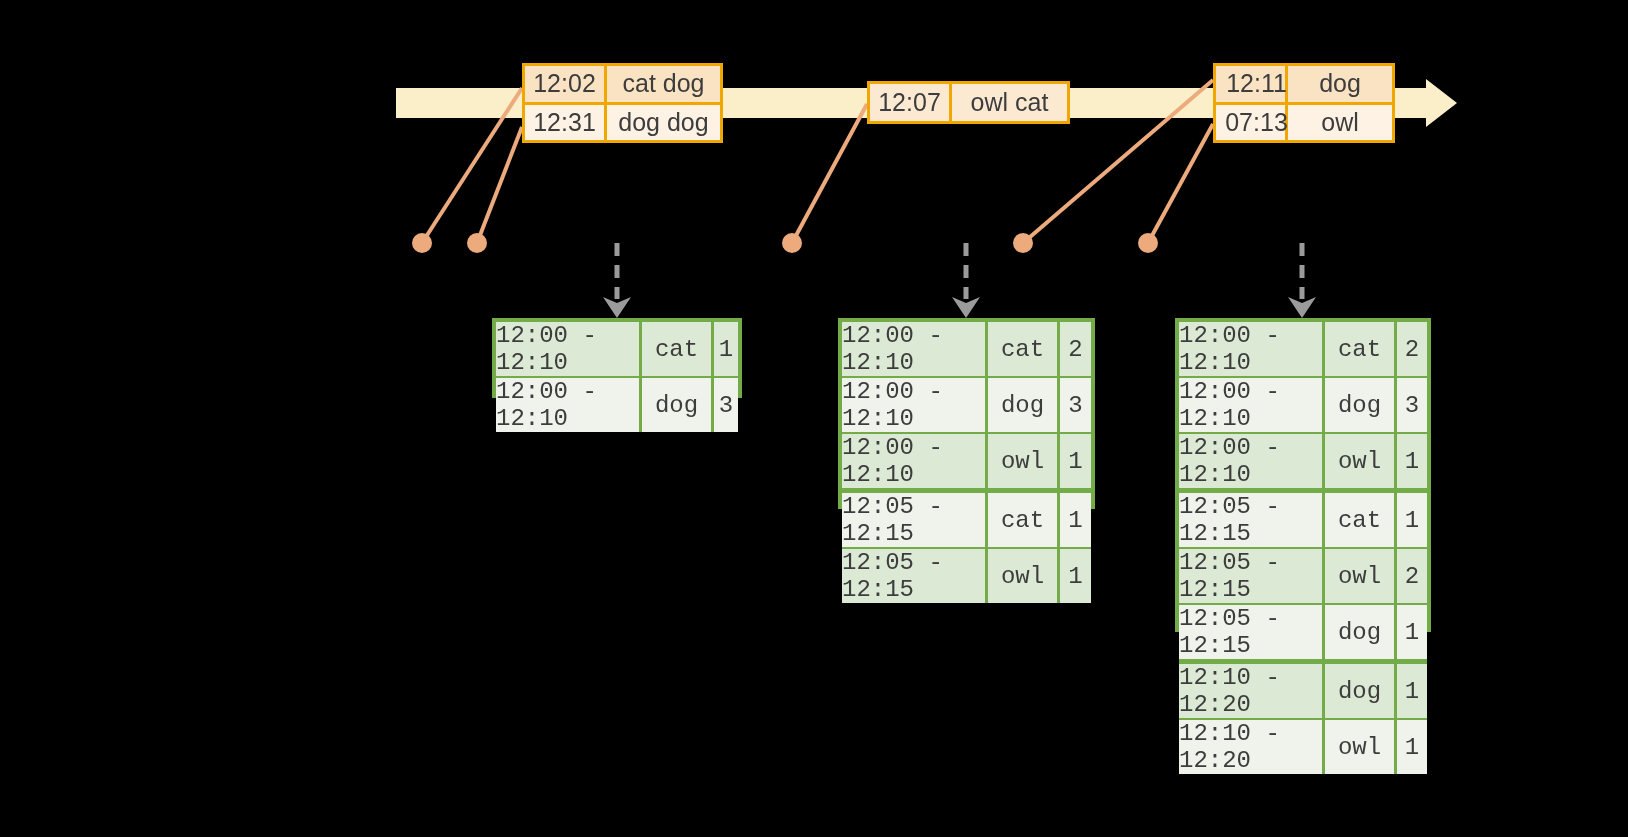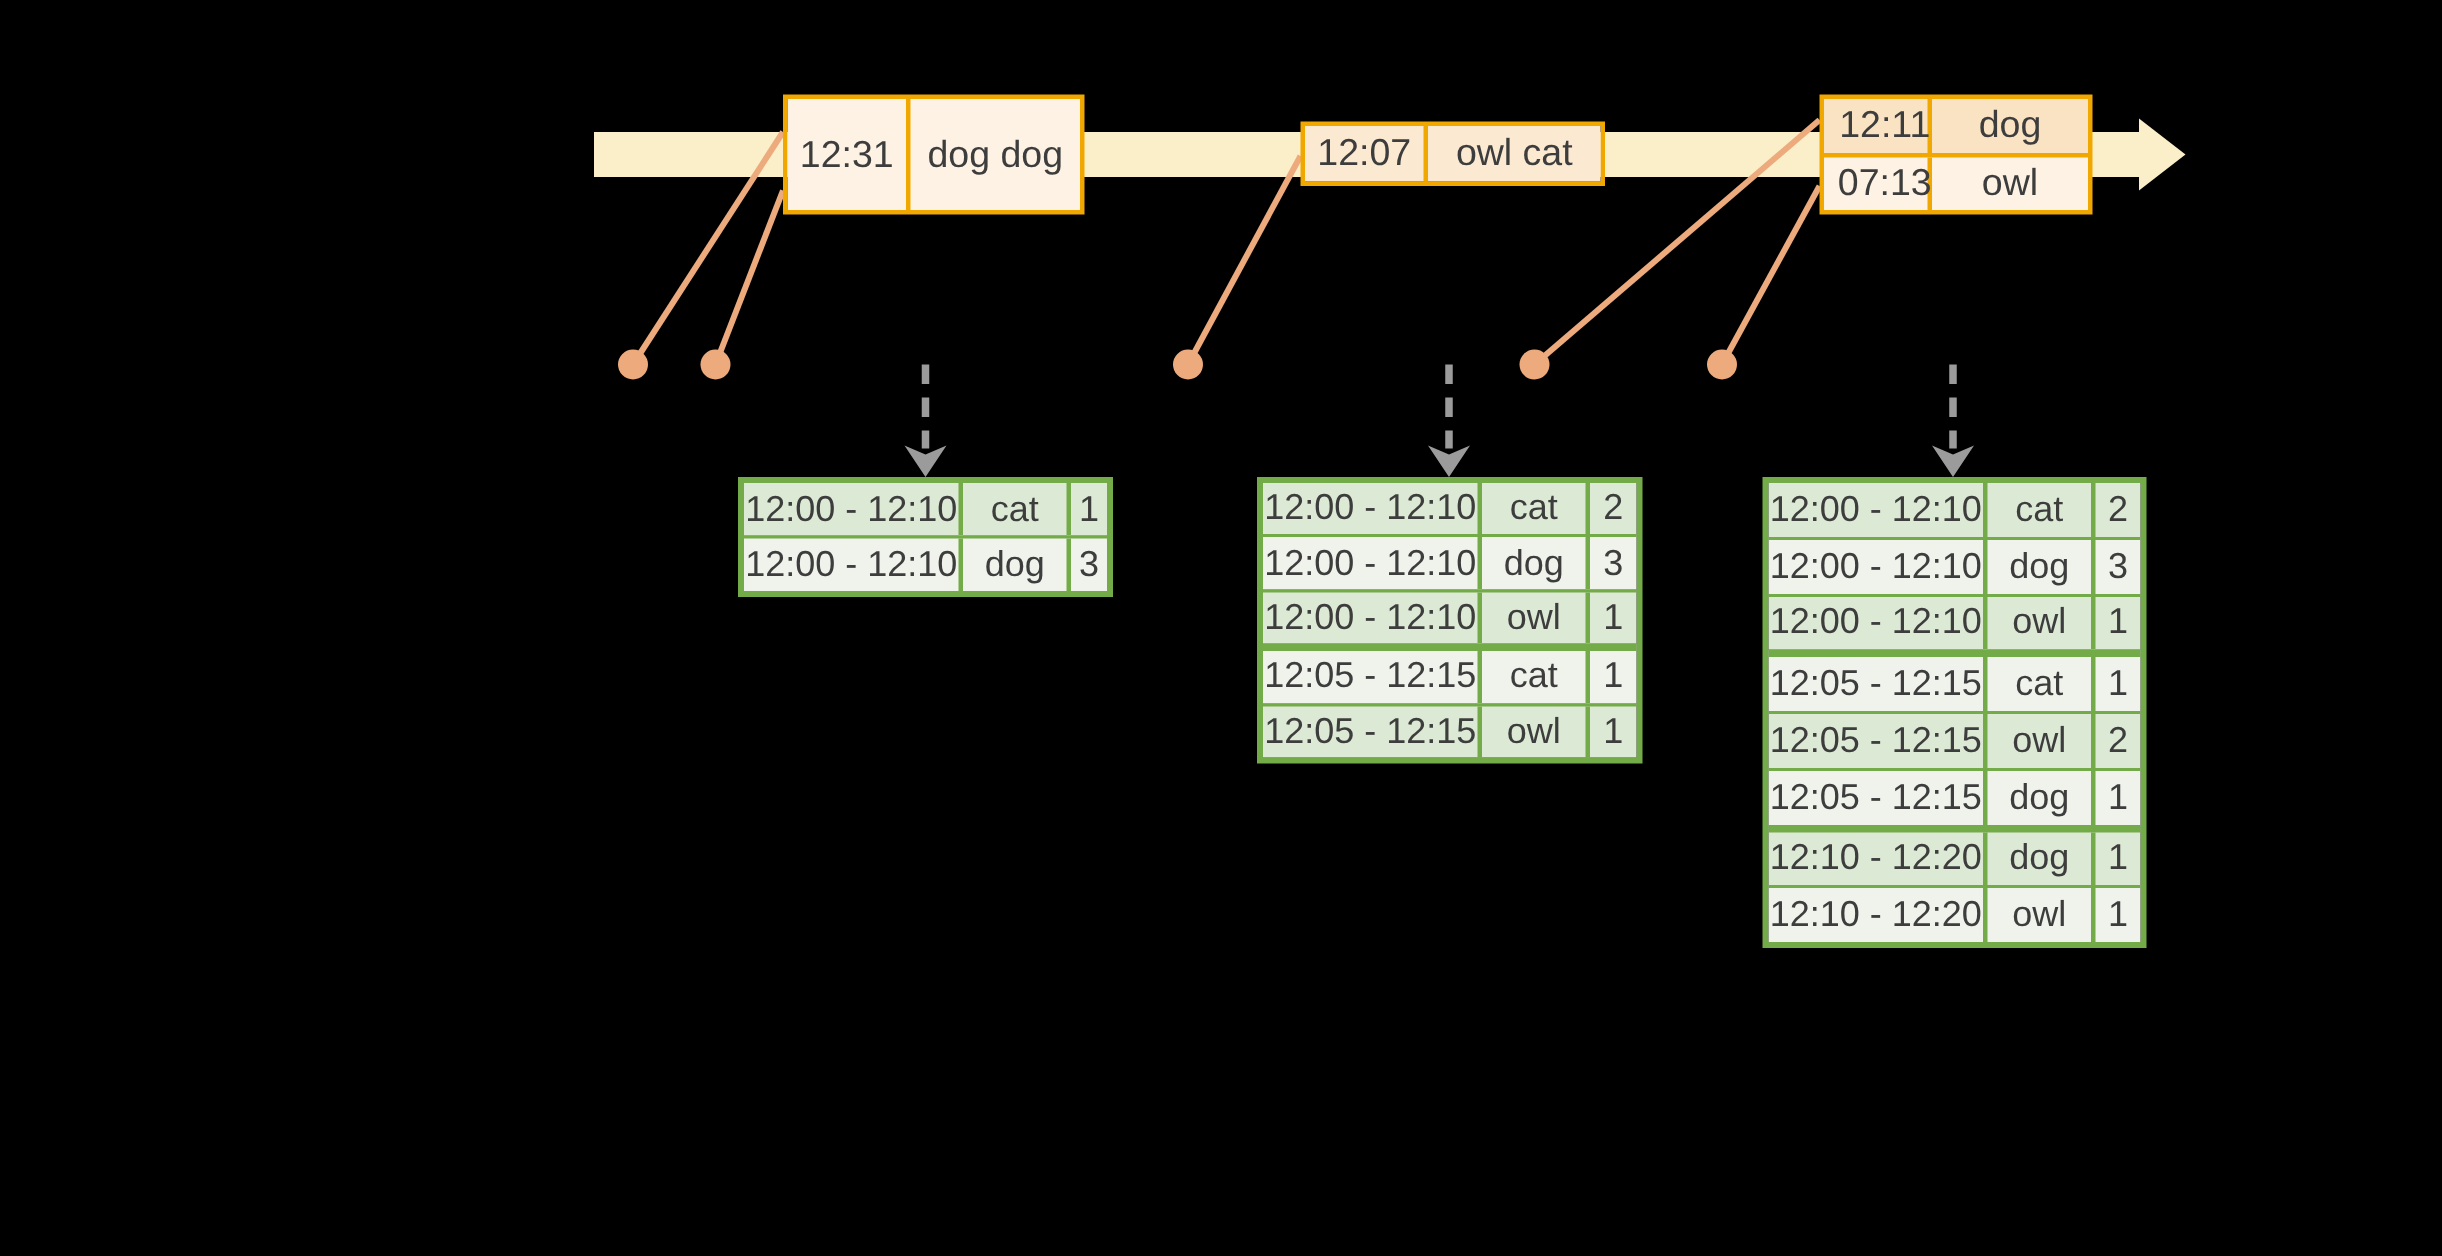--- a/index.html
+++ b/index.html
@@ -46,21 +46,21 @@
   .fill-dark{background:var(--event-row-dark);}
   .fill-light{background:var(--event-row-light);}
   .fill-mid{background:var(--event-row-mid);}
 
   
   .gtable{position:absolute;border:4px solid var(--result-border);display:flex;flex-direction:column;
     color:var(--text);font-size:24px;}
   .grow{flex:1;display:flex;align-items:stretch;}
   .grow + .grow{border-top:2px solid var(--result-border);}
   .grow.group-start{border-top:5px solid var(--result-border);}
-  .gcell{display:flex;align-items:center;justify-content:center;}
+  .gcell{display:flex;align-items:center;justify-content:center;font-family:Liberation Mono, monospace;}
   .gcell.window{width:146px;border-right:3px solid var(--result-border);}
   .gcell.word{width:72px;border-right:3px solid var(--result-border);}
   .gcell.count{flex:1;}
   .fill-green{background:var(--result-row-green);}
   .fill-pale{background:var(--result-row-light);}
 </style>
 </head>
 <body>
 
 <div class="canvas">
@@ -87,20 +87,24 @@
       <line class="trig" x1="617" y1="243" x2="617" y2="299" stroke-dasharray="13 9"></line>
       <polygon class="trighead" points="603,297 617,318 631,297 617,303"></polygon>
       <line class="trig" x1="966" y1="243" x2="966" y2="299" stroke-dasharray="13 9"></line>
       <polygon class="trighead" points="952,297 966,318 980,297 966,303"></polygon>
       <line class="trig" x1="1302" y1="243" x2="1302" y2="299" stroke-dasharray="13 9"></line>
       <polygon class="trighead" points="1288,297 1302,318 1316,297 1302,303"></polygon>
     </g>
   </svg>
 
   <div class="etable" style="left:522px;top:63px;width:201px;height:80px;">
+    <div class="erow fill-dark">
+      <div class="ecell time">12:02</div>
+      <div class="ecell words">cat dog</div>
+    </div>
     <div class="erow fill-light">
       <div class="ecell time">12:31</div>
       <div class="ecell words">dog dog</div>
     </div>
   </div>
 
   <div class="etable" style="left:867px;top:81px;width:203px;height:43px;">
     <div class="erow fill-mid">
       <div class="ecell time">12:07</div>
       <div class="ecell words">owl cat</div>

